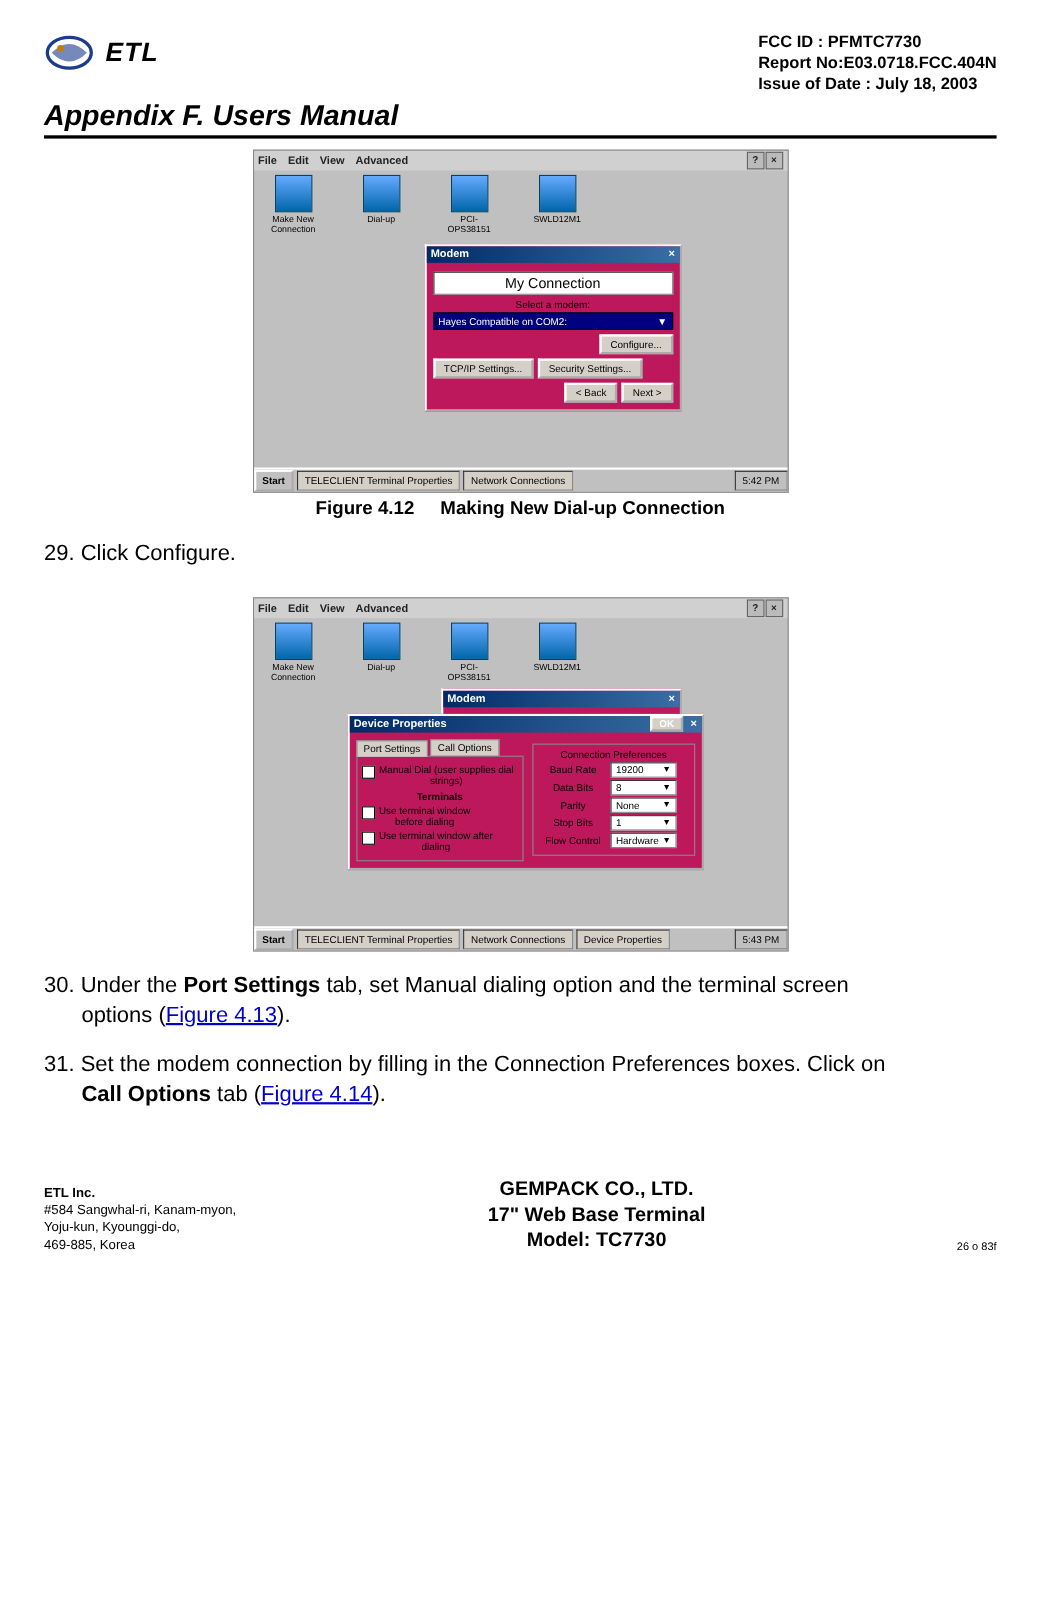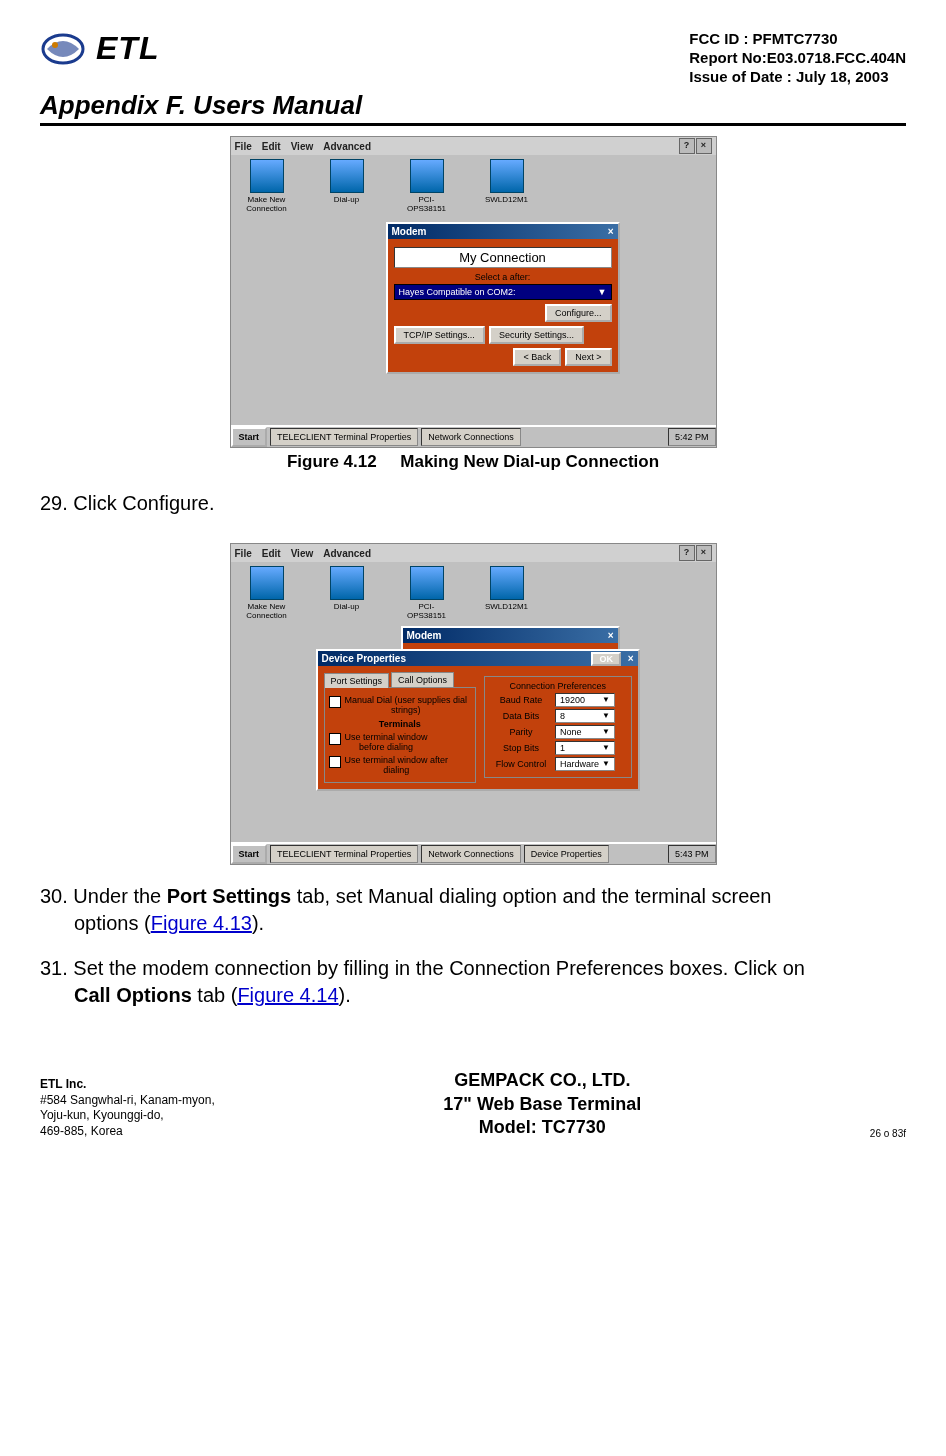--- a/index.html
+++ b/index.html
@@ -7,21 +7,21 @@
     padding: 30px 40px 20px 40px;
     font-family: Arial, Helvetica, sans-serif;
     width: 946px;
     box-sizing: border-box;
     background: #fff;
     color: #000;
   }
   .header { display: flex; justify-content: space-between; align-items: flex-start; }
   .logo-group { display: flex; align-items: center; gap: 6px; }
   .logo-swirl { width: 50px; height: 36px; display:flex; align-items:center; justify-content:center;}
-  .logo-text { font-weight: bold; font-size: 32px; font-style: italic; letter-spacing: 1px; color:#000; }
+  .logo-text { font-weight: bold; font-size: 24px; font-style: italic; letter-spacing: 1px; color:#000; }
   .header-meta { text-align: left; font-size: 15px; line-height: 1.25; font-weight: bold;}
   .appendix-title { font-size: 26px; font-weight: bold; font-style: italic; margin-top: 4px;}
   hr.sep { border: none; border-top: 3px solid #000; margin: 2px 0 10px 0;}
   .figure { margin: 0 auto; text-align:center; }
   .figure .screenshot {
     margin: 0 auto;
     background: #c0c0c0;
     border: 1px solid #888;
     position: relative;
     overflow: hidden;
@@ -29,21 +29,21 @@
   .shot1 { width: 485px; height: 310px; }
   .shot2 { width: 485px; height: 320px; }
   .menubar { background:#d0d0d0; height:18px; font-size:10px; display:flex; align-items:center; padding:0 4px; gap:10px; color:#222; font-weight:bold;}
   .menubar .spacer{flex:1;}
   .menubar .winbtns{display:flex;gap:1px;}
   .menubar .winbtn{width:14px;height:14px;background:#bbb;border:1px solid #666;font-size:9px;line-height:12px;text-align:center;}
   .desk-icons { position:absolute; top:22px; left:6px; display:flex; gap:20px; }
   .desk-icon { width:60px; text-align:center; font-size:8px; color:#000; }
   .desk-icon .ico { width:32px; height:32px; margin:0 auto 2px; background:linear-gradient(#6af,#06a); border:1px solid #046; }
   .modal {
-    position:absolute; background:#c2410c; border:2px outset #fff; font-size:10px; color:#000;
+    position:absolute; background:#be185d; border:2px outset #fff; font-size:10px; color:#000;
   }
   .modal .titlebar{ background:linear-gradient(to right,#002a66,#3a6ea5); color:#fff; padding:2px 4px; font-weight:bold; display:flex; justify-content:space-between; font-size:10px;}
   .modal .body{ padding:6px; }
   .field { background:#fff; border:1px inset #888; padding:2px 4px; font-size:13px; margin:2px 0;}
   .sel { background:#000080; color:#fff; border:1px solid #000; padding:2px 4px; font-size:9px; margin:2px 0; display:flex; justify-content:space-between;}
   .btn-row{display:flex;gap:4px;justify-content:flex-end;margin-top:4px;}
   .btn{background:#d4d0c8;border:2px outset #fff;padding:2px 8px;font-size:9px;}
   .groupbox{border:1px solid #888;padding:4px 6px;margin:4px 0;font-size:9px;}
   .chk{display:flex;align-items:flex-start;gap:4px;font-size:9px;margin:3px 0;}
   .chk .box{width:10px;height:10px;border:1px solid #000;background:#fff;flex-shrink:0;margin-top:1px;}
@@ -127,21 +127,21 @@
           <div style="white-space:pre-line">SWLD12M1</div>
         </div>
     </div>
     <div class="modal" style="left:155px;top:85px;width:230px;">
       <div class="titlebar">
         <span>Modem</span>
         <span>×</span>
       </div>
       <div class="body">
         <div class="field">My Connection</div>
-        <div style="font-size:9px;margin-top:4px;">Select a after:</div>
+        <div style="font-size:9px;margin-top:4px;">Select a modem:</div>
         <div class="sel">
             <span>Hayes Compatible on COM2:</span>
             <span>▼</span>
           </div>
         <div class="btn-row">
             <div class="btn">Configure...</div>
           </div>
         <div class="btn-row" style="justify-content:flex-start;">
           <div class="btn">TCP/IP Settings...</div>
           <div class="btn">Security Settings...</div>

